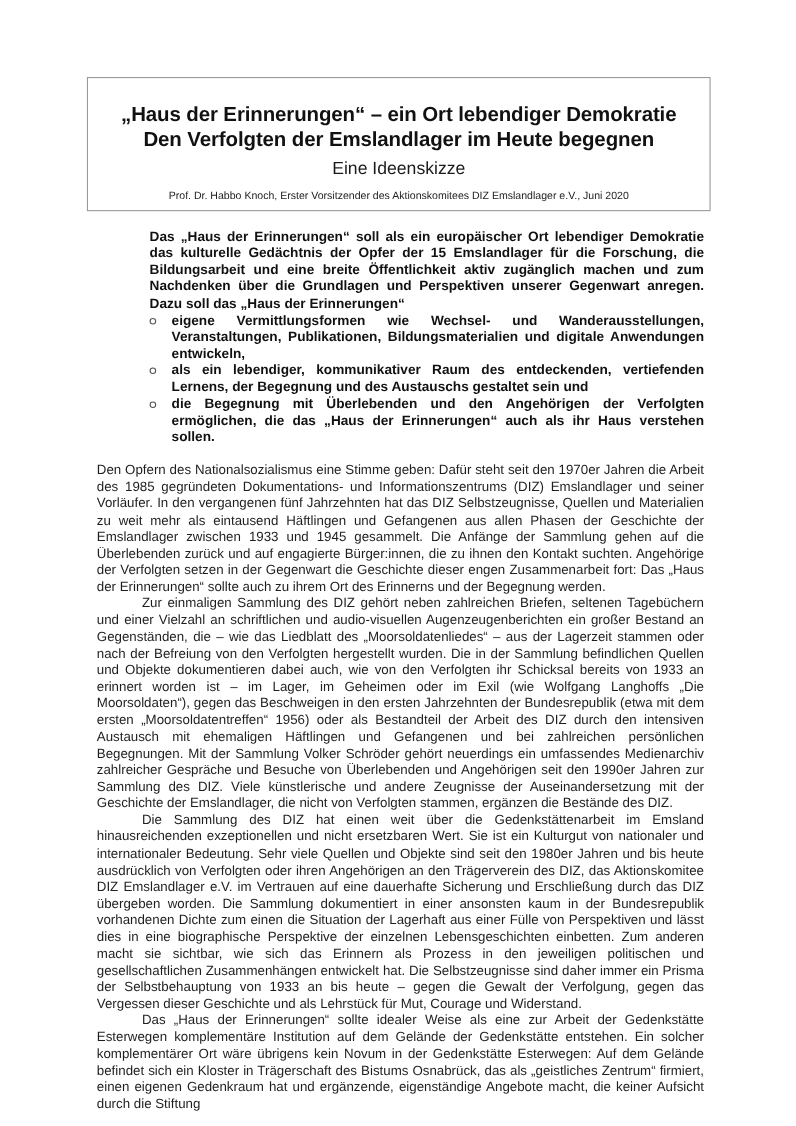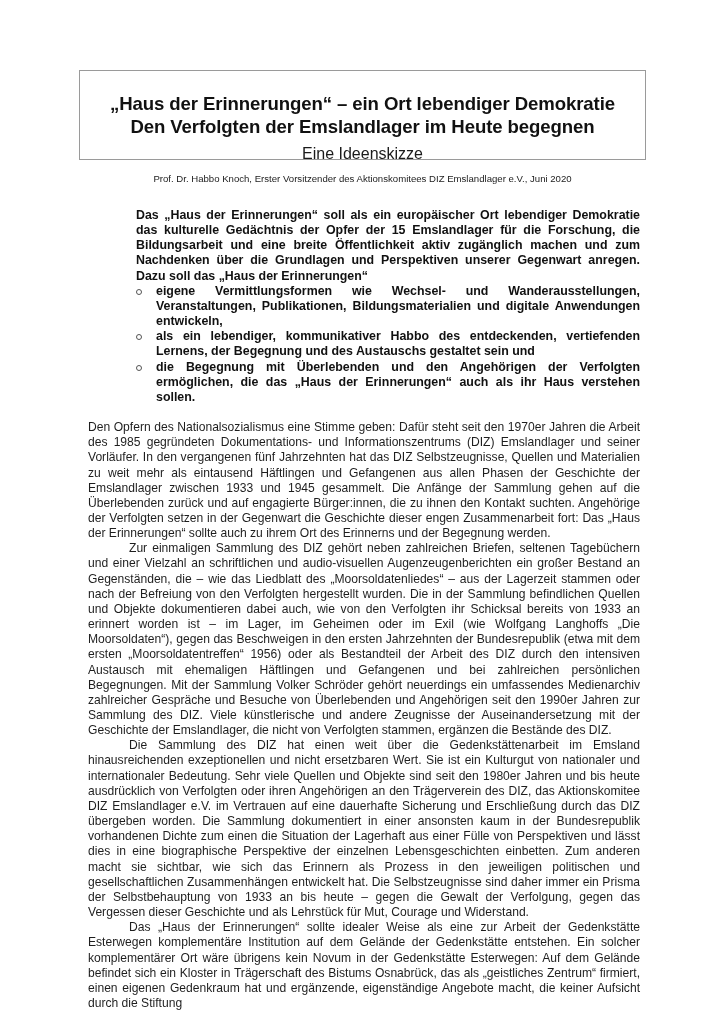--- a/index.html
+++ b/index.html
@@ -1,18 +1,18 @@
 <!DOCTYPE html>
 <html><head>
 <meta charset="utf-8">
 <style>
   html, body { margin: 0; padding: 0; background: #ffffff; }
   body { width: 724px; height: 1024px; position: relative; overflow: hidden; color: #1a1a1a; font-family: "Liberation Sans", sans-serif; }
   .title-box {
-    position: absolute; left: 79px; top: 70px; width: 567px; height: 90px;
+    position: absolute; left: 79px; top: 70px; width: 567px; height: 122px;
     border: 1px solid #9a9a9a; box-sizing: border-box; text-align: center;
   }
   .title-line { font-weight: bold; font-size: 18.6px; line-height: 23px; color: #111; letter-spacing: -0.1px; }
   .title-line.first { margin-top: 21px; }
   .subtitle { font-size: 16px; margin-top: 8px; line-height: 16px; }
   .author { font-size: 9.6px; margin-top: 11px; line-height: 12px; color: #222; }
 
   .content { position: absolute; left: 88px; top: 208px; width: 552px; font-size: 12.4px; line-height: 15.15px; }
   .intro { font-weight: bold; text-align: justify; color: #111; margin-left: 48px; }
   .intro p { margin: 0; }
@@ -31,21 +31,21 @@
   <div class="title-line">Den Verfolgten der Emslandlager im Heute begegnen</div>
   <div class="subtitle">Eine Ideenskizze</div>
   <div class="author">Prof. Dr. Habbo Knoch, Erster Vorsitzender des Aktionskomitees DIZ Emslandlager e.V., Juni 2020</div>
 </div>
 
 <div class="content">
   <div class="intro">
     <p>Das „Haus der Erinnerungen“ soll als ein europäischer Ort lebendiger Demokratie das kulturelle Gedächtnis der Opfer der 15 Emslandlager für die Forschung, die Bildungsarbeit und eine breite Öffentlichkeit aktiv zugänglich machen und zum Nachdenken über die Grundlagen und Perspektiven unserer Gegenwart anregen. Dazu soll das „Haus der Erinnerungen“</p>
     <ul class="goals">
       <li><span class="bullet"></span><span>eigene Vermittlungsformen wie Wechsel- und Wanderausstellungen, Veranstaltungen, Publikationen, Bildungsmaterialien und digitale Anwendungen entwickeln,</span></li>
-      <li><span class="bullet"></span><span>als ein lebendiger, kommunikativer Habbo des entdeckenden, vertiefenden Lernens, der Begegnung und des Austauschs gestaltet sein und</span></li>
+      <li><span class="bullet"></span><span>als ein lebendiger, kommunikativer Raum des entdeckenden, vertiefenden Lernens, der Begegnung und des Austauschs gestaltet sein und</span></li>
       <li><span class="bullet"></span><span>die Begegnung mit Überlebenden und den Angehörigen der Verfolgten ermöglichen, die das „Haus der Erinnerungen“ auch als ihr Haus verstehen sollen.</span></li>
     </ul>
   </div>
 
   <div class="body-text">
     <p>Den Opfern des Nationalsozialismus eine Stimme geben: Dafür steht seit den 1970er Jahren die Arbeit des 1985 gegründeten Dokumentations- und Informationszentrums (DIZ) Emslandlager und seiner Vorläufer. In den vergangenen fünf Jahrzehnten hat das DIZ Selbstzeugnisse, Quellen und Materialien zu weit mehr als eintausend Häftlingen und Gefangenen aus allen Phasen der Geschichte der Emslandlager zwischen 1933 und 1945 gesammelt. Die Anfänge der Sammlung gehen auf die Überlebenden zurück und auf engagierte Bürger:innen, die zu ihnen den Kontakt suchten. Angehörige der Verfolgten setzen in der Gegenwart die Geschichte dieser engen Zusammenarbeit fort: Das „Haus der Erinnerungen“ sollte auch zu ihrem Ort des Erinnerns und der Begegnung werden.</p>
     <p class="indent">Zur einmaligen Sammlung des DIZ gehört neben zahlreichen Briefen, seltenen Tagebüchern und einer Vielzahl an schriftlichen und audio-visuellen Augenzeugenberichten ein großer Bestand an Gegenständen, die – wie das Liedblatt des „Moorsoldatenliedes“ – aus der Lagerzeit stammen oder nach der Befreiung von den Verfolgten hergestellt wurden. Die in der Sammlung befindlichen Quellen und Objekte dokumentieren dabei auch, wie von den Verfolgten ihr Schicksal bereits von 1933 an erinnert worden ist – im Lager, im Geheimen oder im Exil (wie Wolfgang Langhoffs „Die Moorsoldaten“), gegen das Beschweigen in den ersten Jahrzehnten der Bundesrepublik (etwa mit dem ersten „Moorsoldatentreffen“ 1956) oder als Bestandteil der Arbeit des DIZ durch den intensiven Austausch mit ehemaligen Häftlingen und Gefangenen und bei zahlreichen persönlichen Begegnungen. Mit der Sammlung Volker Schröder gehört neuerdings ein umfassendes Medienarchiv zahlreicher Gespräche und Besuche von Überlebenden und Angehörigen seit den 1990er Jahren zur Sammlung des DIZ. Viele künstlerische und andere Zeugnisse der Auseinandersetzung mit der Geschichte der Emslandlager, die nicht von Verfolgten stammen, ergänzen die Bestände des DIZ.</p>
     <p class="indent">Die Sammlung des DIZ hat einen weit über die Gedenkstättenarbeit im Emsland hinausreichenden exzeptionellen und nicht ersetzbaren Wert. Sie ist ein Kulturgut von nationaler und internationaler Bedeutung. Sehr viele Quellen und Objekte sind seit den 1980er Jahren und bis heute ausdrücklich von Verfolgten oder ihren Angehörigen an den Trägerverein des DIZ, das Aktionskomitee DIZ Emslandlager e.V. im Vertrauen auf eine dauerhafte Sicherung und Erschließung durch das DIZ übergeben worden. Die Sammlung dokumentiert in einer ansonsten kaum in der Bundesrepublik vorhandenen Dichte zum einen die Situation der Lagerhaft aus einer Fülle von Perspektiven und lässt dies in eine biographische Perspektive der einzelnen Lebensgeschichten einbetten. Zum anderen macht sie sichtbar, wie sich das Erinnern als Prozess in den jeweiligen politischen und gesellschaftlichen Zusammenhängen entwickelt hat. Die Selbstzeugnisse sind daher immer ein Prisma der Selbstbehauptung von 1933 an bis heute – gegen die Gewalt der Verfolgung, gegen das Vergessen dieser Geschichte und als Lehrstück für Mut, Courage und Widerstand.</p>
     <p class="indent">Das „Haus der Erinnerungen“ sollte idealer Weise als eine zur Arbeit der Gedenkstätte Esterwegen komplementäre Institution auf dem Gelände der Gedenkstätte entstehen. Ein solcher komplementärer Ort wäre übrigens kein Novum in der Gedenkstätte Esterwegen: Auf dem Gelände befindet sich ein Kloster in Trägerschaft des Bistums Osnabrück, das als „geistliches Zentrum“ firmiert, einen eigenen Gedenkraum hat und ergänzende, eigenständige Angebote macht, die keiner Aufsicht durch die Stiftung</p>
   </div>

